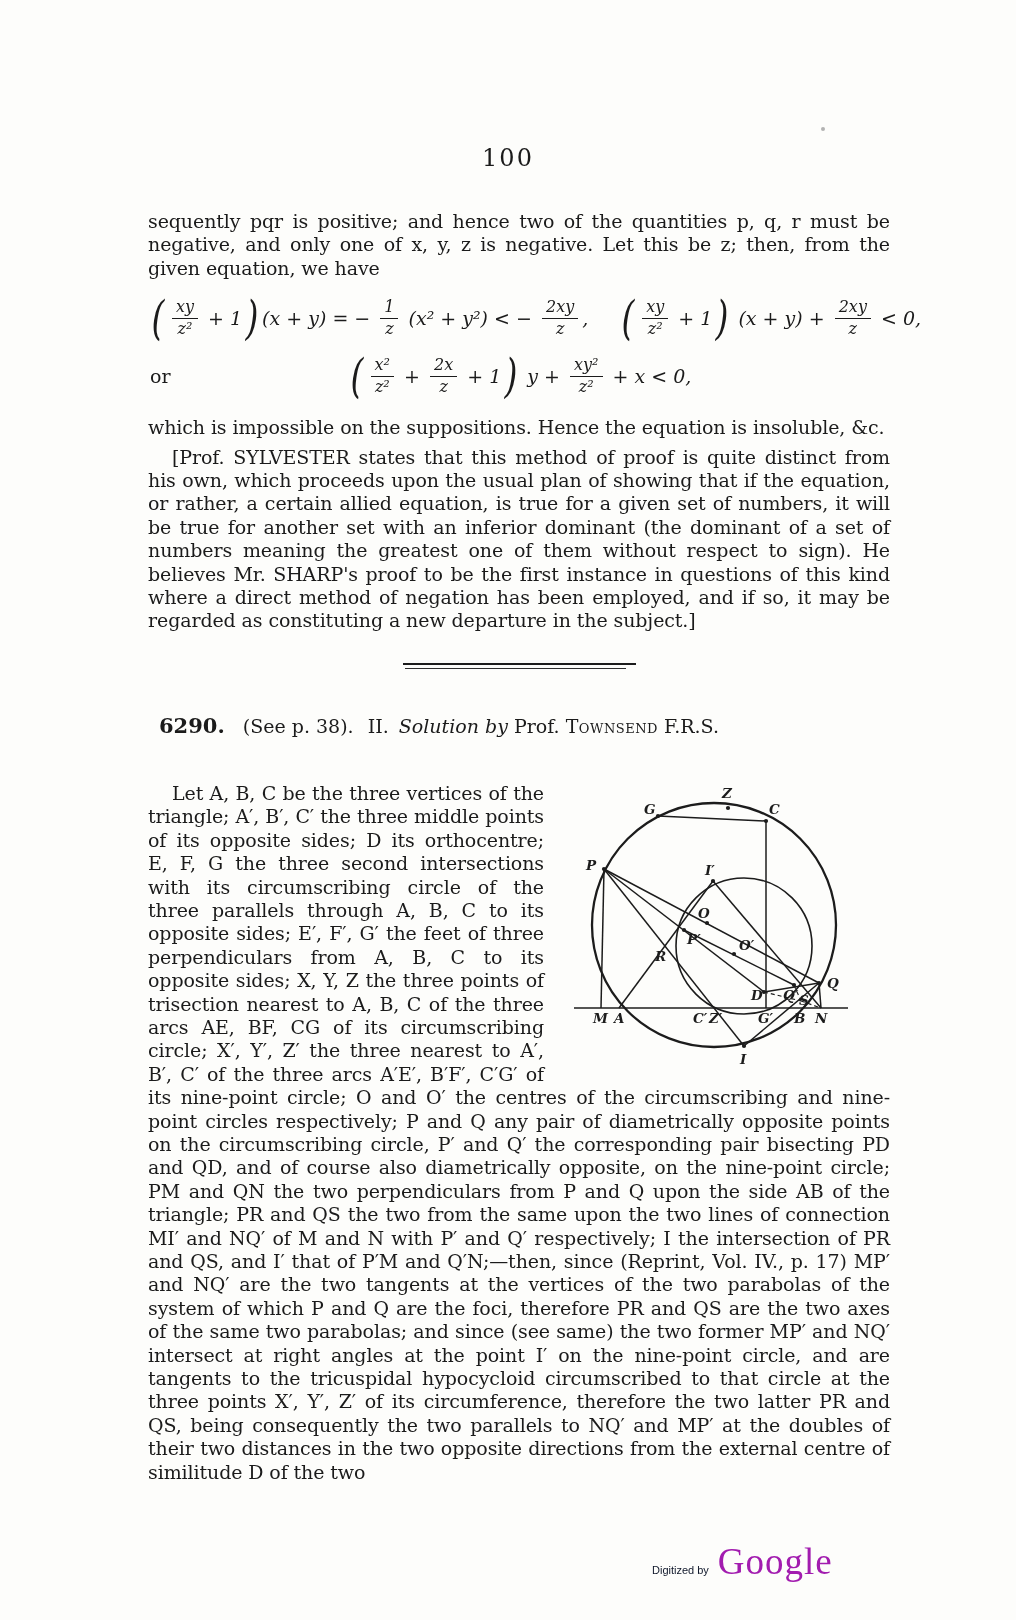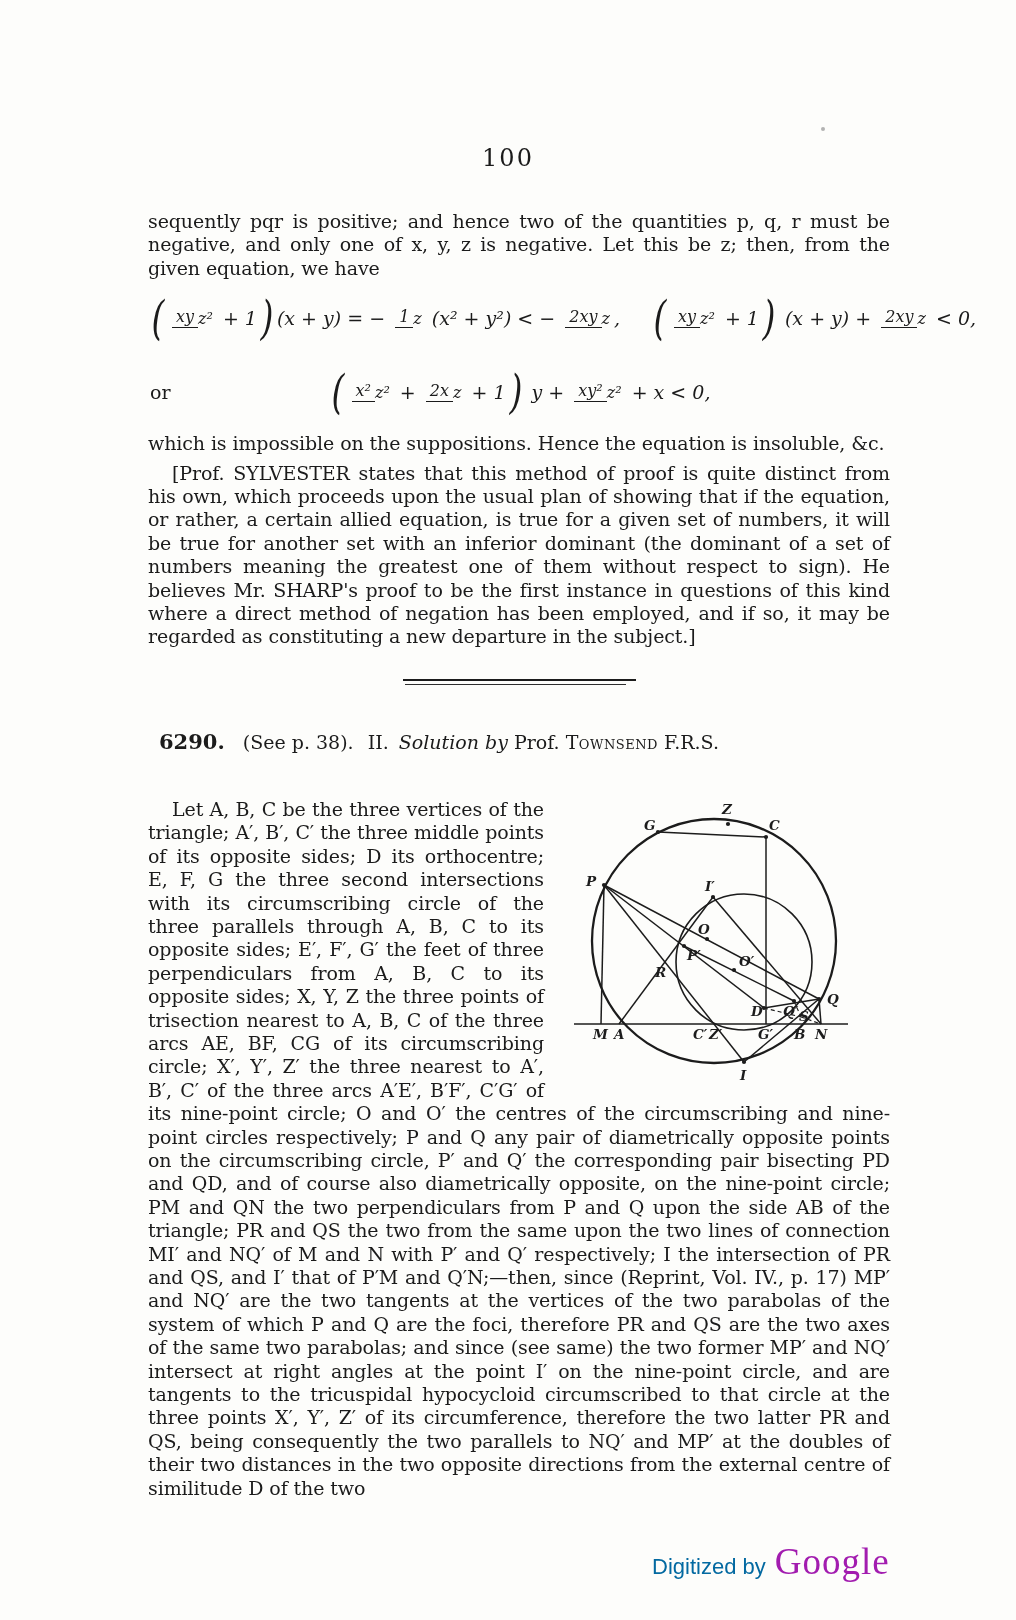--- a/index.html
+++ b/index.html
@@ -12,24 +12,24 @@
   .column{position:absolute;left:148px;top:210px;width:742px;}
   .body-text{margin:0;font-size:19px;line-height:23.4px;text-align:justify;text-align-last:left;
         letter-spacing:-0.1px;}
   .indent{text-indent:24px;margin-top:44px;}
   .mt6{margin-top:6px;}  .mt12{margin-top:12px;}
 
   
   .eq-row{display:flex;align-items:center;font-style:italic;font-size:19px;
         margin-top:8px;min-height:60px;}
   .eq-center-row{position:relative;display:flex;justify-content:center;align-items:center;
-        min-height:56px;margin-top:16px;font-size:19px;}
+        min-height:56px;margin-top:0;font-size:19px;}
   .or-label{position:absolute;left:2px;font-style:normal;font-size:19px;}
   .eq-inner{display:inline-flex;align-items:center;font-style:italic;}
-  .frac{display:inline-flex;flex-direction:row;align-items:center;margin:0 4px;
+  .frac{display:inline-flex;flex-direction:column;align-items:center;margin:0 4px;
         font-size:16px;line-height:1.15;}
   .frac .num{padding:0 4px 1px;border-bottom:1.5px solid #1b1b1b;}
   .frac .den{padding-top:1px;text-align:right;}
   .bigp{font-size:46px;font-weight:400;line-height:0;margin:0 1px;display:inline-block;
         transform:scaleX(0.72);}
   .eqt{white-space:pre;}
   .eq-gap{flex:1;min-width:30px;}
 
   
   .divider{margin:30px auto 0;width:233px;}
@@ -43,21 +43,21 @@
   .heading .part{margin-right:4px;}
   .heading .ital{font-style:italic;}
   .heading .sc{font-variant:small-caps;letter-spacing:0.5px;text-align:right;}
 
   .section-body{margin-top:24px;}
   .figure-float{float:right;width:298px;margin:-4px 36px 2px 12px;}
   .figure-float svg{display:block;width:298px;height:292px;}
 
   
   .watermark{position:absolute;left:652px;top:1540px;display:flex;align-items:baseline;gap:9px;}
-  .wm-prefix{font-family:"Liberation Sans","DejaVu Sans",sans-serif;font-size:22px;color:#0369a1;}
+  .wm-prefix{font-family:"Liberation Sans","DejaVu Sans",sans-serif;font-size:11px;color:#0f172a;}
   .wm-brand{font-family:"Liberation Serif","DejaVu Serif",serif;font-size:37px;color:#a21caf;
         letter-spacing:1px;}
 </style>
 </head>
 <body>
 
 <div class="page">
 
   <div class="page-number">100</div>
   <div class="speck"></div>

